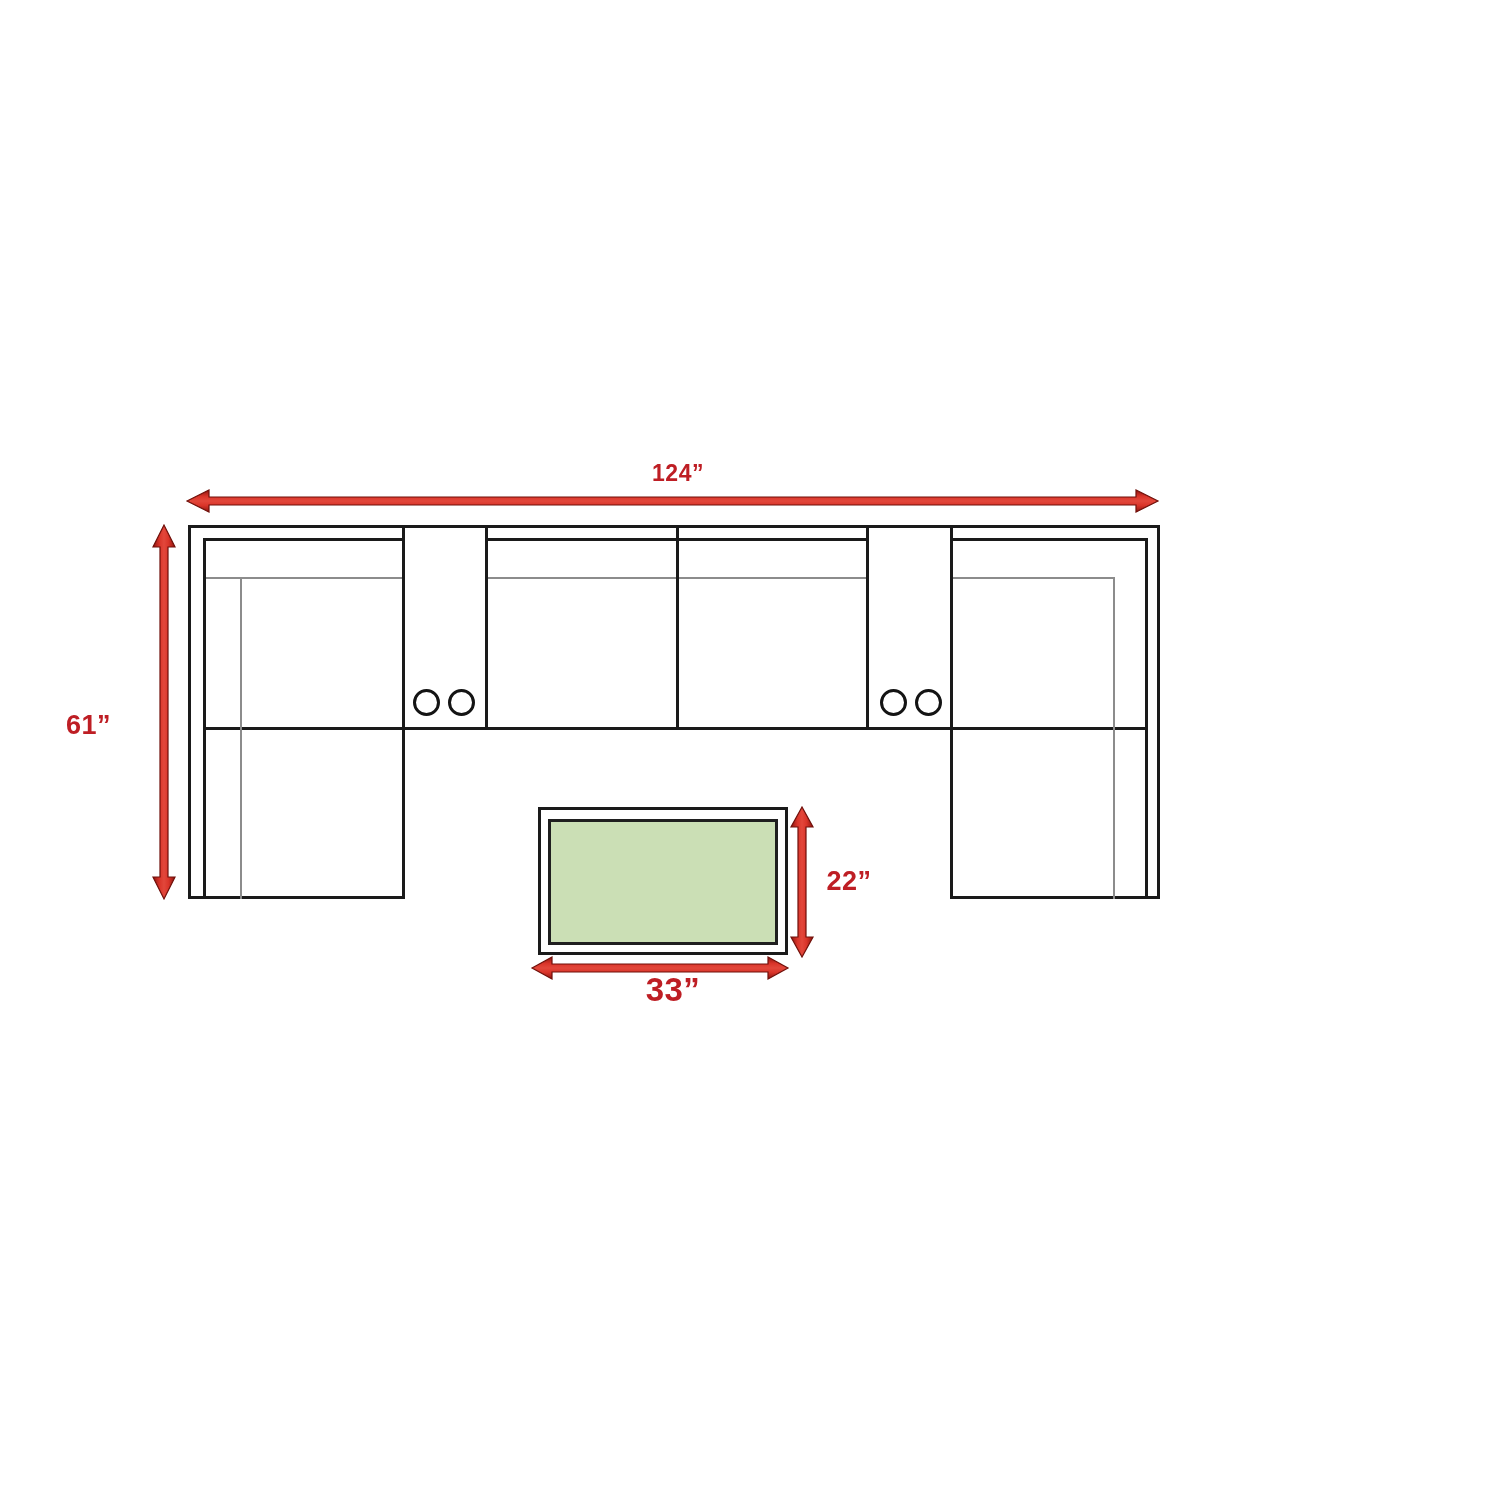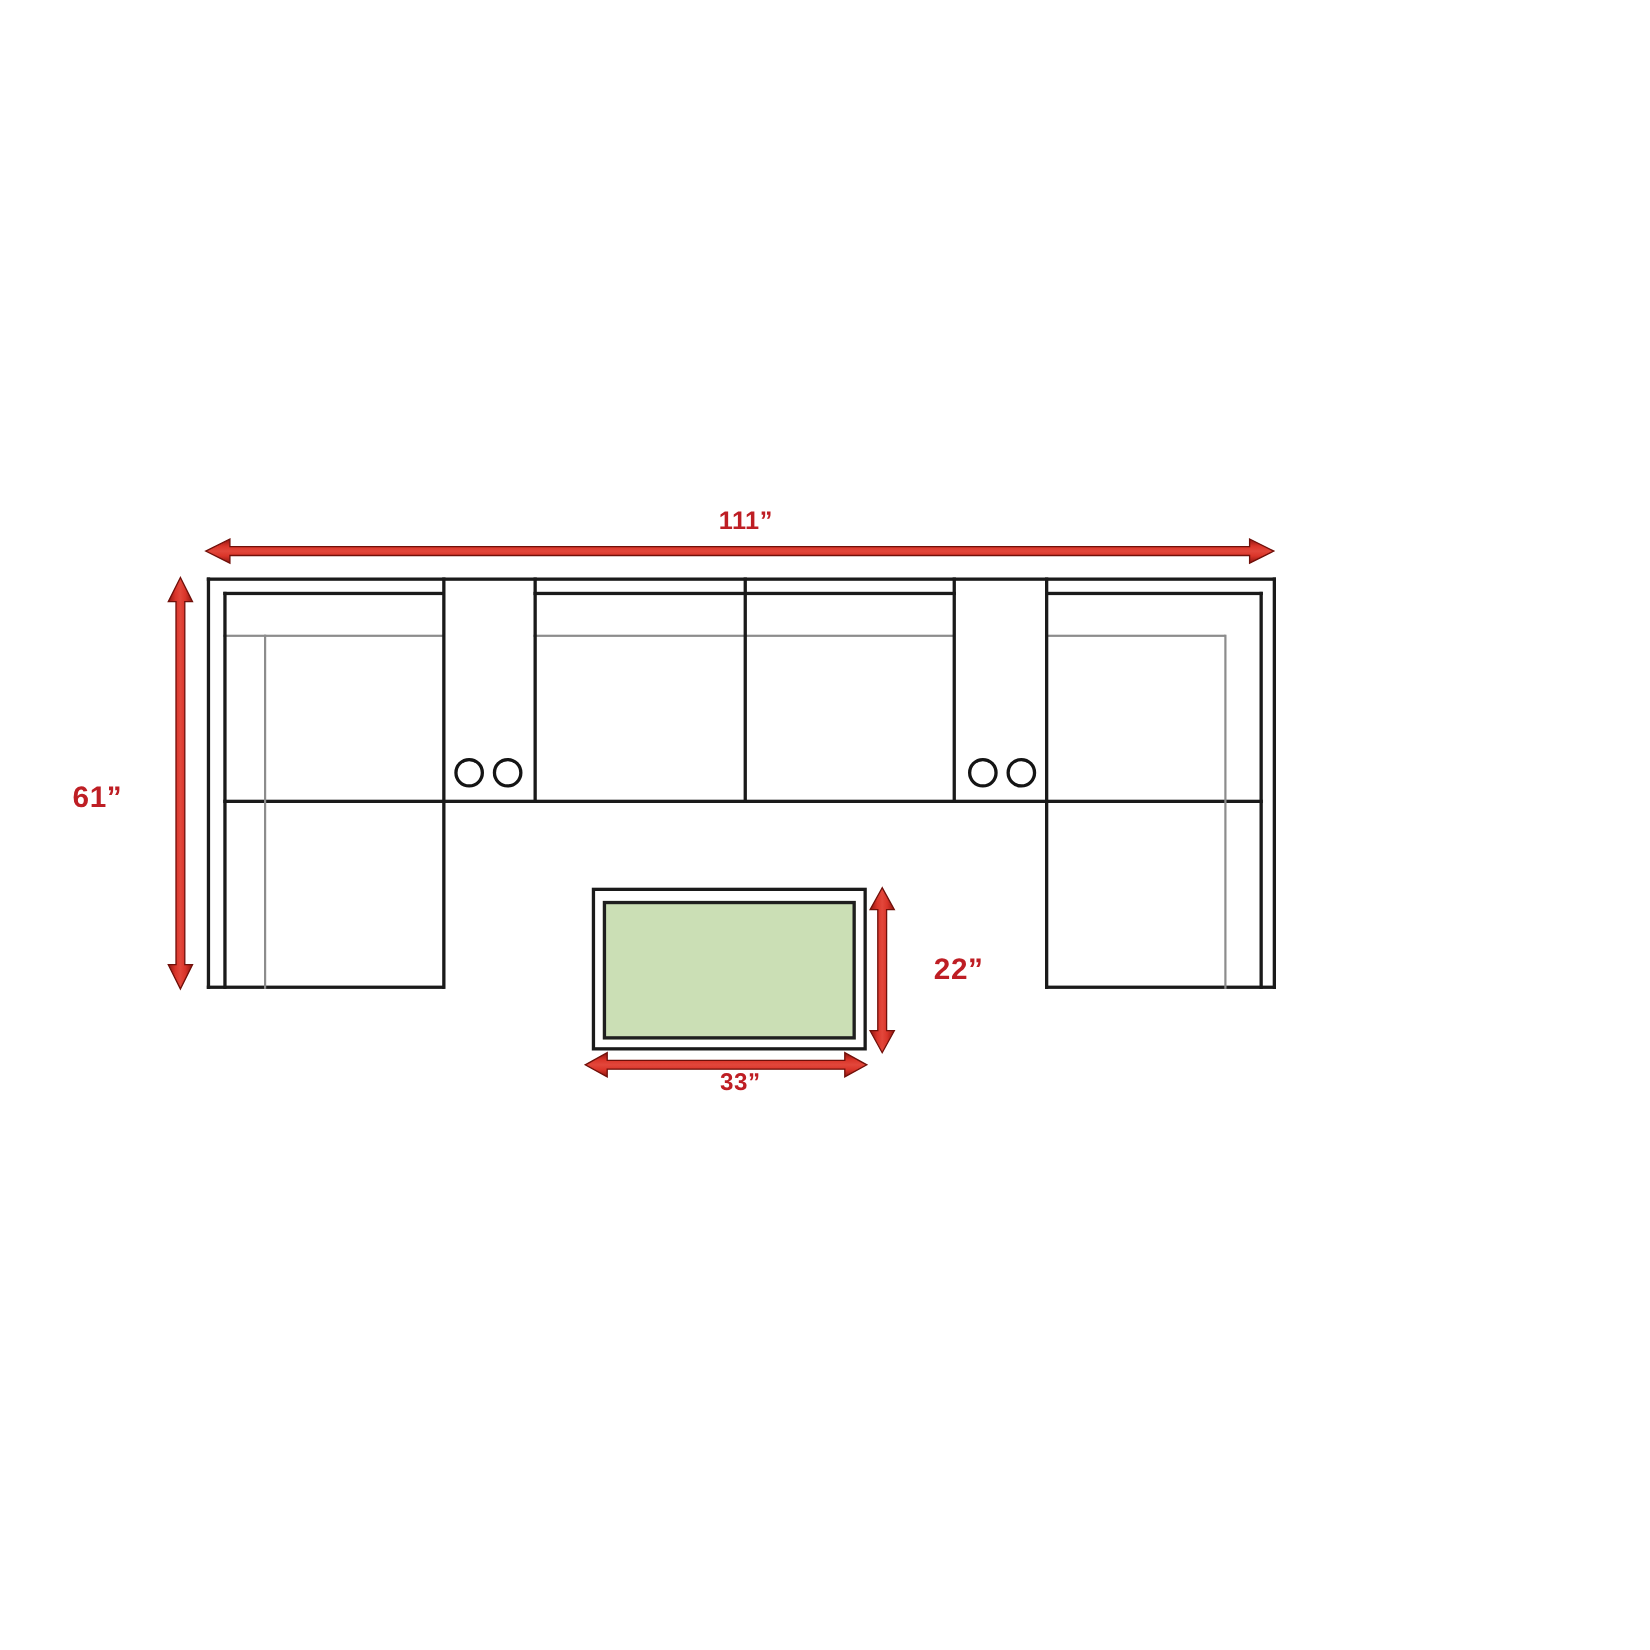--- a/index.html
+++ b/index.html
@@ -12,22 +12,22 @@
   .cup{
     position:absolute;width:27px;height:27px;border:3px solid #141414;border-radius:50%;
     background:#ffffff;box-sizing:border-box;
   }
   .dim-label{
     position:absolute;color:#be1e24;font-weight:bold;line-height:1.1;
     letter-spacing:0.5px;
   }
   .lbl-148{left:578px;top:461px;width:200px;text-align:center;font-size:23px;}
   .lbl-61{left:66px;top:711px;width:92px;font-size:27px;}
-  .lbl-22{left:804px;top:867px;width:90px;text-align:right;font-size:27px;}
-  .lbl-33{left:588px;top:972px;width:170px;text-align:center;font-size:22px;}
+  .lbl-22{left:804px;top:867px;width:90px;text-align:center;font-size:27px;}
+  .lbl-33{left:588px;top:972px;width:170px;text-align:center;font-size:33px;}
   .arrow-svg{position:absolute;display:block;}
   .table-outer{
     position:absolute;left:538px;top:807px;width:250px;height:148px;
     border:3px solid #1a1a1a;background:#ffffff;box-sizing:border-box;
   }
   .table-inner{
     position:absolute;left:548px;top:819px;width:230px;height:126px;
     border:3px solid #1f1f1f;background:#cbdfb5;box-sizing:border-box;
   }
 </style>
@@ -64,21 +64,21 @@
   </svg>
 
   <svg class="arrow-svg" style="left:789px;top:805px" width="26" height="154" viewBox="0 0 26 154">
     <polygon points="13,2 2,22 9,22 9,132 2,132 13,152 24,132 17,132 17,22 24,22" fill="url(#grad-v)" stroke="#70100a" stroke-width="1.2"></polygon>
   </svg>
 
   <svg class="arrow-svg" style="left:530px;top:955px" width="260" height="26" viewBox="0 0 260 26">
     <polygon points="2,13 22,2 22,9 238,9 238,2 258,13 238,24 238,17 22,17 22,24" fill="url(#grad-h)" stroke="#70100a" stroke-width="1.2"></polygon>
   </svg>
 
-  <div class="dim-label lbl-148">111”</div>
+  <div class="dim-label lbl-148">124”</div>
   <div class="dim-label lbl-61">61”</div>
   <div class="dim-label lbl-22">22”</div>
   <div class="dim-label lbl-33">33”</div>
 
   <div class="ln" style="left:188px;top:525px;width:972px;height:3px"></div>
   <div class="ln" style="left:203px;top:538px;width:201px;height:3px"></div>
   <div class="ln" style="left:485px;top:538px;width:384px;height:3px"></div>
   <div class="ln" style="left:950px;top:538px;width:198px;height:3px"></div>
   <div class="ln thin" style="left:203px;top:577px;width:200px;height:2px"></div>
   <div class="ln thin" style="left:485px;top:577px;width:383px;height:2px"></div>

